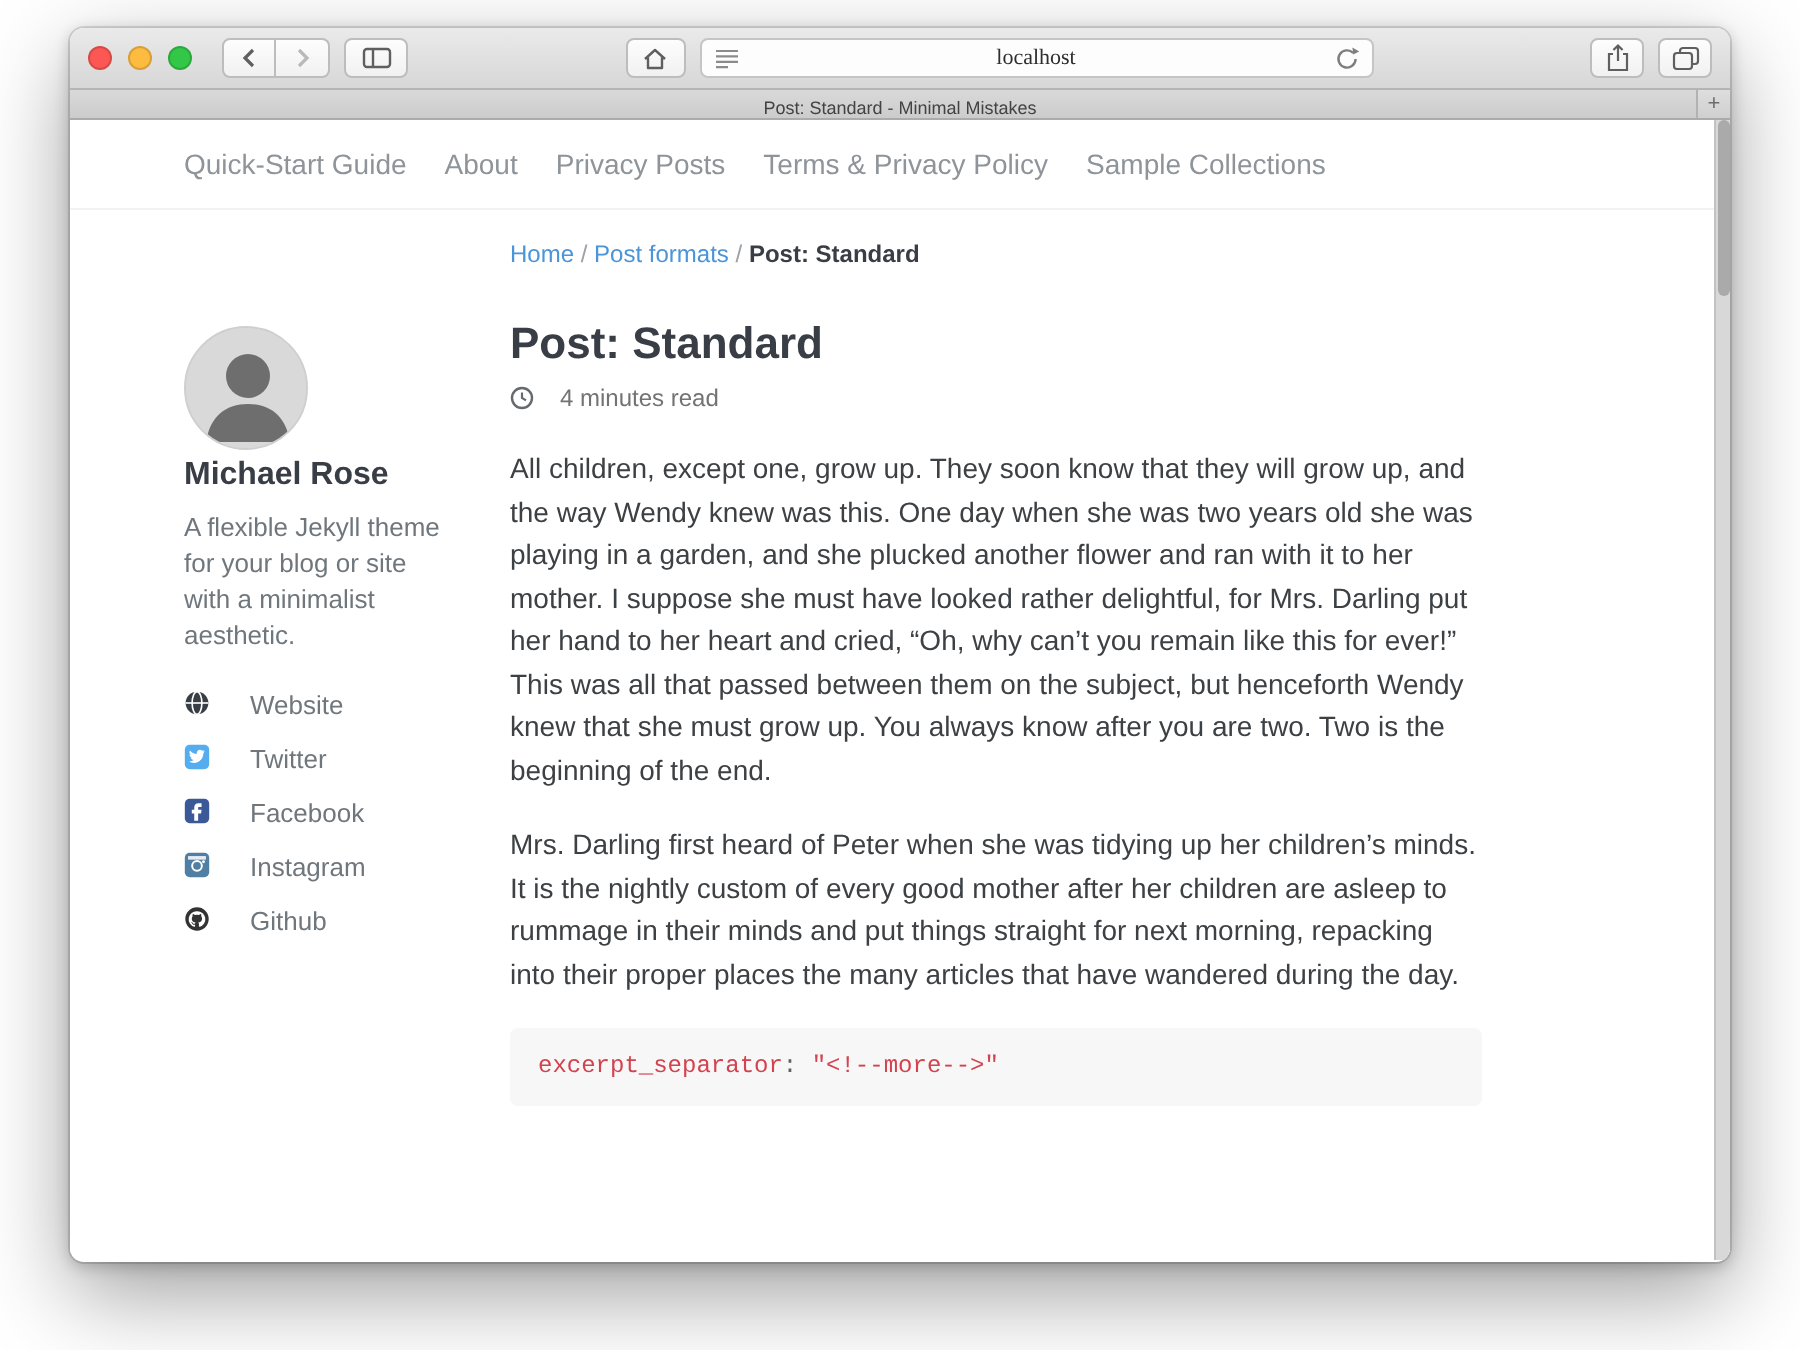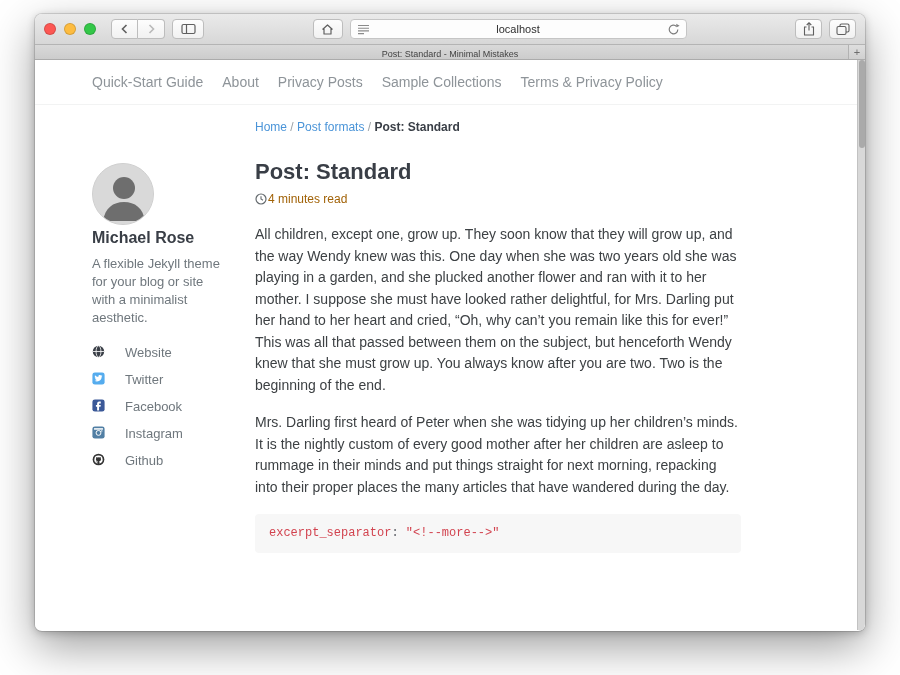--- a/index.html
+++ b/index.html
@@ -9,21 +9,21 @@
   .window {
     position:absolute; left:35px; top:14px; width:830px; height:617px;
     border-radius:7px; overflow:hidden; background:#ffffff;
     box-shadow:0 16px 45px rgba(0,0,0,.38), 0 2px 8px rgba(0,0,0,.22), 0 0 0 1px rgba(0,0,0,.12);
   }
 
   
   .toolbar {
     height:31px; background:linear-gradient(#eaeaea,#d7d7d7);
     border-bottom:1px solid #b4b4b4;
-    display:flex; align-items:center; padding:0 9px; gap:7px;
+    display:flex; align-items:center; padding:0 9px; gap:7px;font-family:Liberation Serif, serif;
   }
   .traffic { display:flex; gap:8px; margin-right:8px; }
   .light { width:12px; height:12px; border-radius:50%; border:0.5px solid rgba(0,0,0,.15); }
   .light.red   { background:#fc5753; }
   .light.yellow{ background:#fdbc40; }
   .light.green { background:#33c748; }
 
   .tbtn {
     height:20px; background:linear-gradient(#fdfdfd,#f1f1f1);
     border:1px solid #bdbdbd; border-radius:4px;
@@ -90,21 +90,21 @@
   .author-links { margin-top:18px; }
   .alink { display:flex; align-items:flex-start; gap:20px; margin-bottom:12px; font-size:13px; color:#6f777d; cursor:pointer; }
   .alink .ic { width:13px; height:13px; display:inline-flex; flex:none; }
 
   
   .main { width:486px; }
   .breadcrumb { font-size:12px; color:#9ba1a6; }
   .crumb-link { color:#4a94d8; text-decoration:none; cursor:pointer; }
   .crumb-cur { color:#393e46; font-weight:700; }
   .post-title { margin-top:25px; font-size:22px; line-height:26px; font-weight:700; color:#393e46; }
-  .post-meta { margin-top:7px; display:flex; align-items:center; gap:1px; font-size:12px; color:#a16207; }
+  .post-meta { margin-top:7px; display:flex; align-items:center; gap:13px; font-size:12px; color:#737373; }
   .post-meta .ic { width:12px; height:12px; display:inline-flex; }
 
   .main p { margin-top:16px; font-size:14px; line-height:21.5px; color:#3d4144; }
   .main p.first { margin-top:18px; }
 
   code.inline {
     font-family:"Liberation Mono","DejaVu Sans Mono",monospace;
     font-size:12px; background:#f3f3f3; color:#49515a;
     padding:1px 5px; border-radius:3px;
   }
@@ -199,22 +199,22 @@
   <div class="viewport">
     <div class="scroll-track">
       <div class="scroll-thumb"></div>
     </div>
 
     <header class="masthead">
       <nav>
         <a class="mnav-link">Quick-Start Guide</a>
         <a class="mnav-link">About</a>
         <a class="mnav-link">Privacy Posts</a>
+        <a class="mnav-link">Terms &amp; Privacy Policy</a>
         <a class="mnav-link">Sample Collections</a>
-        <a class="mnav-link">Terms &amp; Privacy Policy</a>
       </nav>
     </header>
 
     <div class="page">
 
       <aside class="side">
         <div class="avatar">
           <svg width="62" height="62" viewBox="0 0 62 62">
             <circle cx="31" cy="31" r="31" fill="#d9d9d9"></circle>
             <circle cx="31" cy="24" r="11" fill="#6e6e6e"></circle>

